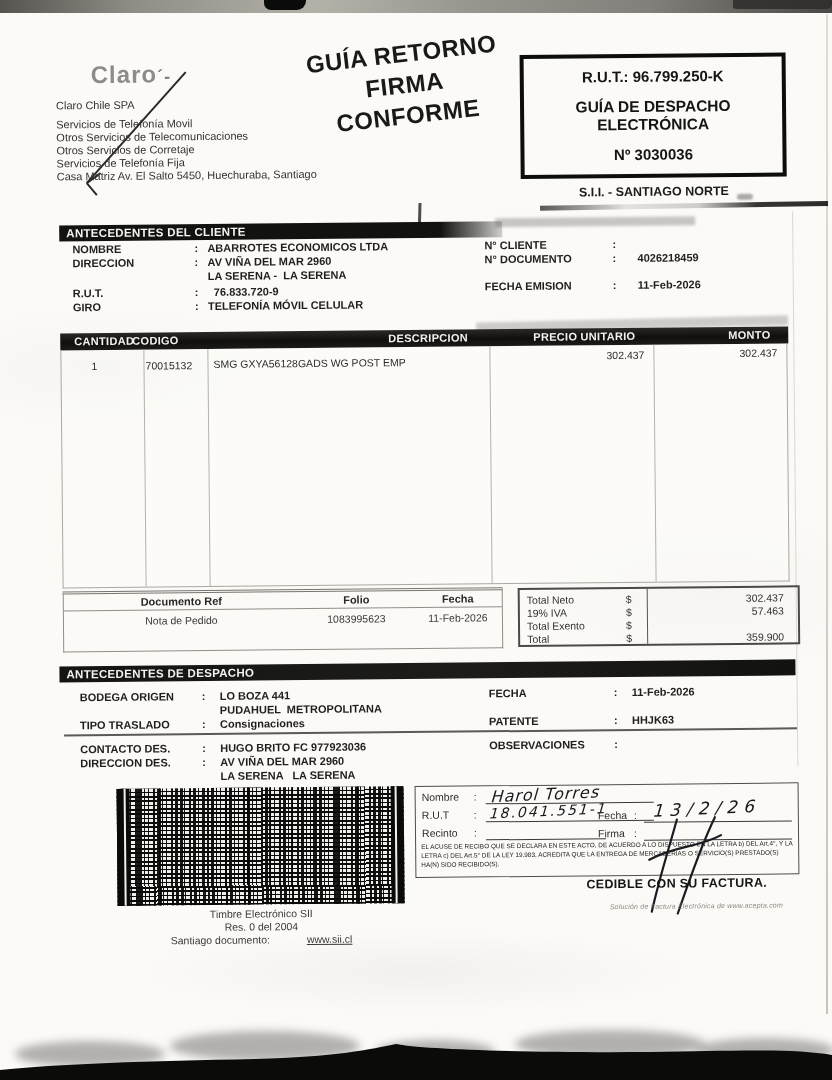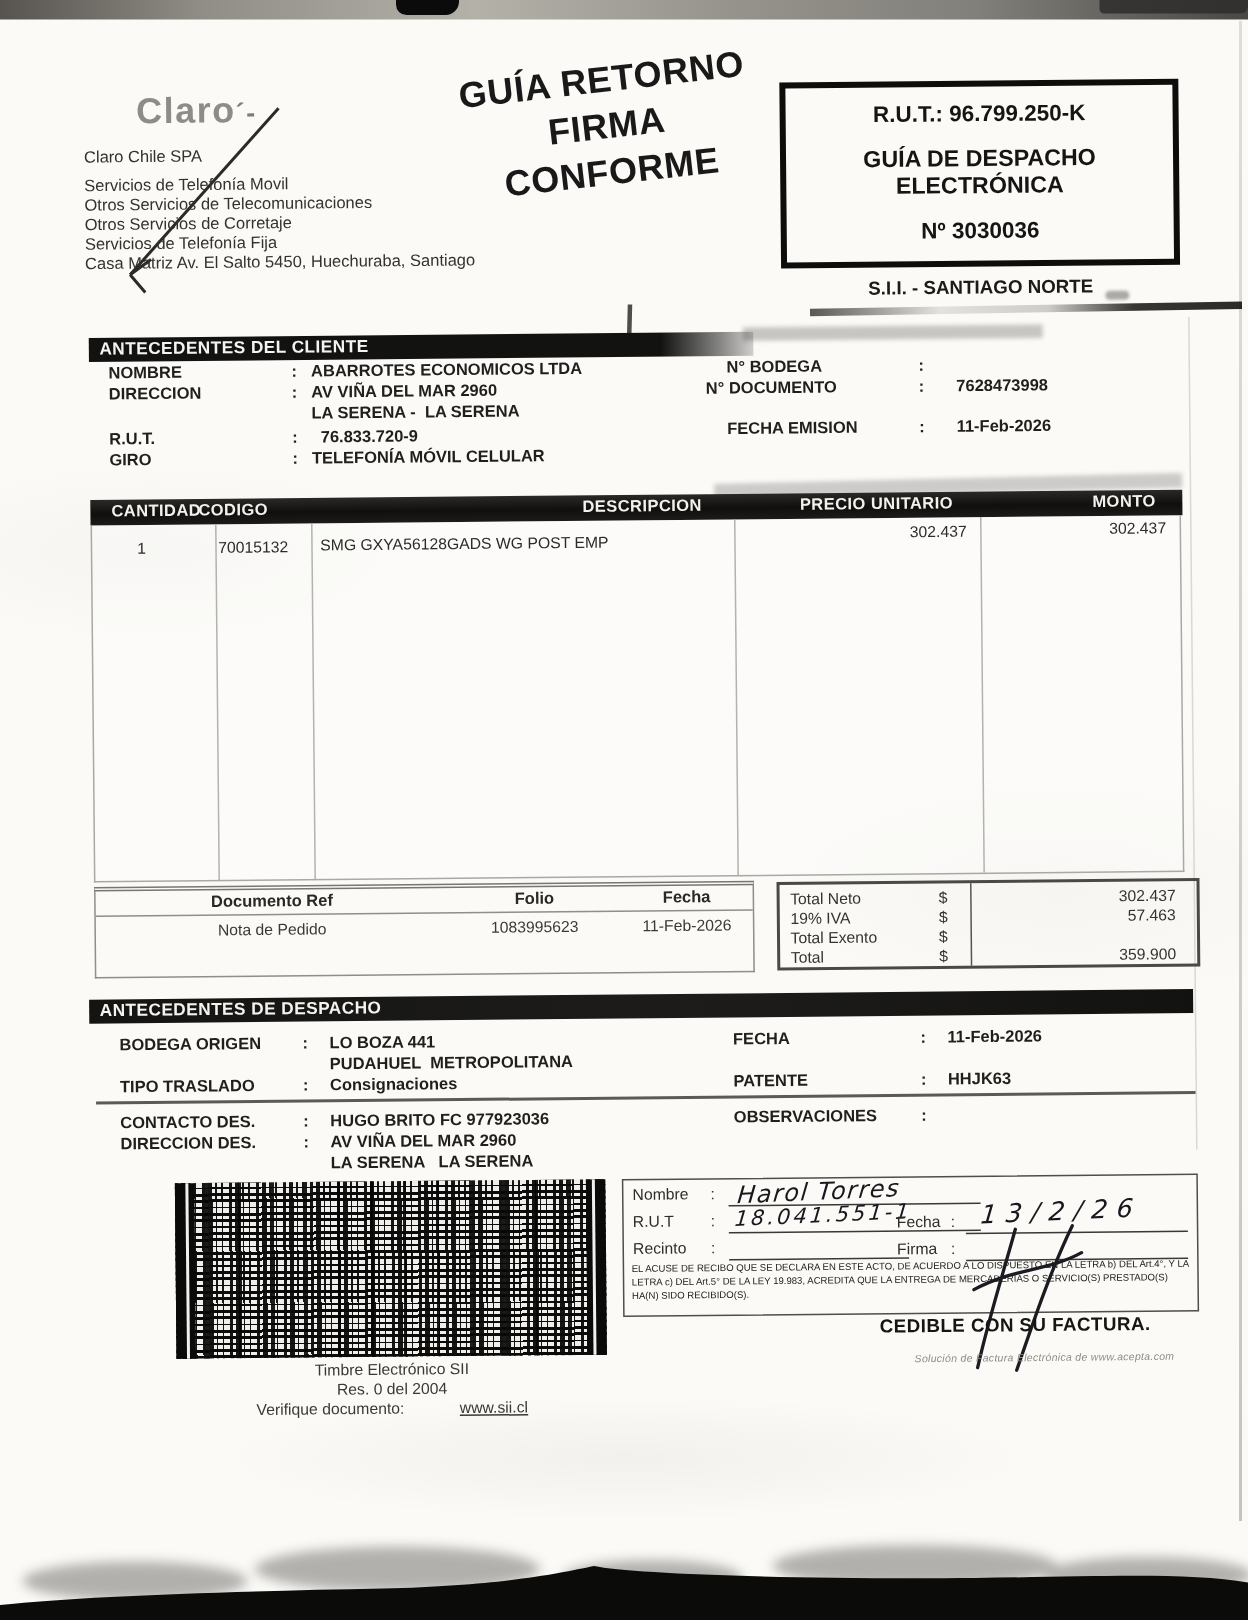--- a/index.html
+++ b/index.html
@@ -156,27 +156,27 @@
     <div class="abs val" style="left:210px;top:268px;">LA SERENA -  LA SERENA</div>
 
     <div class="abs lbl" style="left:75px;top:284px;">R.U.T.</div>
     <div class="abs lbl" style="left:197px;top:284px;">:</div>
     <div class="abs val" style="left:216px;top:284px;">76.833.720-9</div>
 
     <div class="abs lbl" style="left:75px;top:298px;">GIRO</div>
     <div class="abs lbl" style="left:197px;top:298px;">:</div>
     <div class="abs val" style="left:210px;top:298px;">TELEFONÍA MÓVIL CELULAR</div>
 
-    <div class="abs lbl" style="left:487px;top:240px;">N° BODEGA</div>
+    <div class="abs lbl" style="left:487px;top:240px;">N° CLIENTE</div>
     <div class="abs lbl" style="left:615px;top:240px;">:</div>
     <div class="abs val" style="left:640px;top:240px;"></div>
 
-    <div class="abs lbl" style="left:473px;top:254px;">N° DOCUMENTO</div>
+    <div class="abs lbl" style="left:487px;top:254px;">N° DOCUMENTO</div>
     <div class="abs lbl" style="left:615px;top:254px;">:</div>
-    <div class="abs val" style="left:640px;top:254px;">7628473998</div>
+    <div class="abs val" style="left:640px;top:254px;">4026218459</div>
 
     <div class="abs lbl" style="left:487px;top:281px;">FECHA EMISION</div>
     <div class="abs lbl" style="left:615px;top:281px;">:</div>
     <div class="abs val" style="left:640px;top:281px;">11-Feb-2026</div>
 
     <div class="abs items-head">
       <span style="left:14px;">CANTIDAD</span>
       <span style="left:72px;">CODIGO</span>
       <span style="left:328px;">DESCRIPCION</span>
       <span style="left:473px;">PRECIO UNITARIO</span>
@@ -263,21 +263,21 @@
     <div class="abs lbl" style="left:612px;top:740px;">:</div>
     <div class="abs val" style="left:630px;top:740px;"></div>
 
     <div class="abs barcode">
       <div class="bc-guard-l"></div>
       <div class="bc-guard-r"></div>
     </div>
     <div class="abs timbre" style="top:906px;">Timbre Electrónico SII</div>
     <div class="abs timbre" style="top:919px;">Res. 0 del 2004</div>
     <div class="abs timbre" style="top:932px;">
-      <span>Verifique documento:</span>
+      <span>Santiago documento:</span>
       <span> </span>
       <span style="text-decoration:underline;margin-left:34px;">www.sii.cl</span>
     </div>
 
     <div class="abs receipt">
       <div class="rlbl" style="left:6px;top:4px;">Nombre</div>
       <div class="rcolon" style="top:4px;">:</div>
       <div class="uline" style="left:70px;top:1px;width:168px;height:16px;"></div>
       <div class="abs hand" style="left:76px;top:-1px;font-size:16px;">Harol Torres</div>
 

